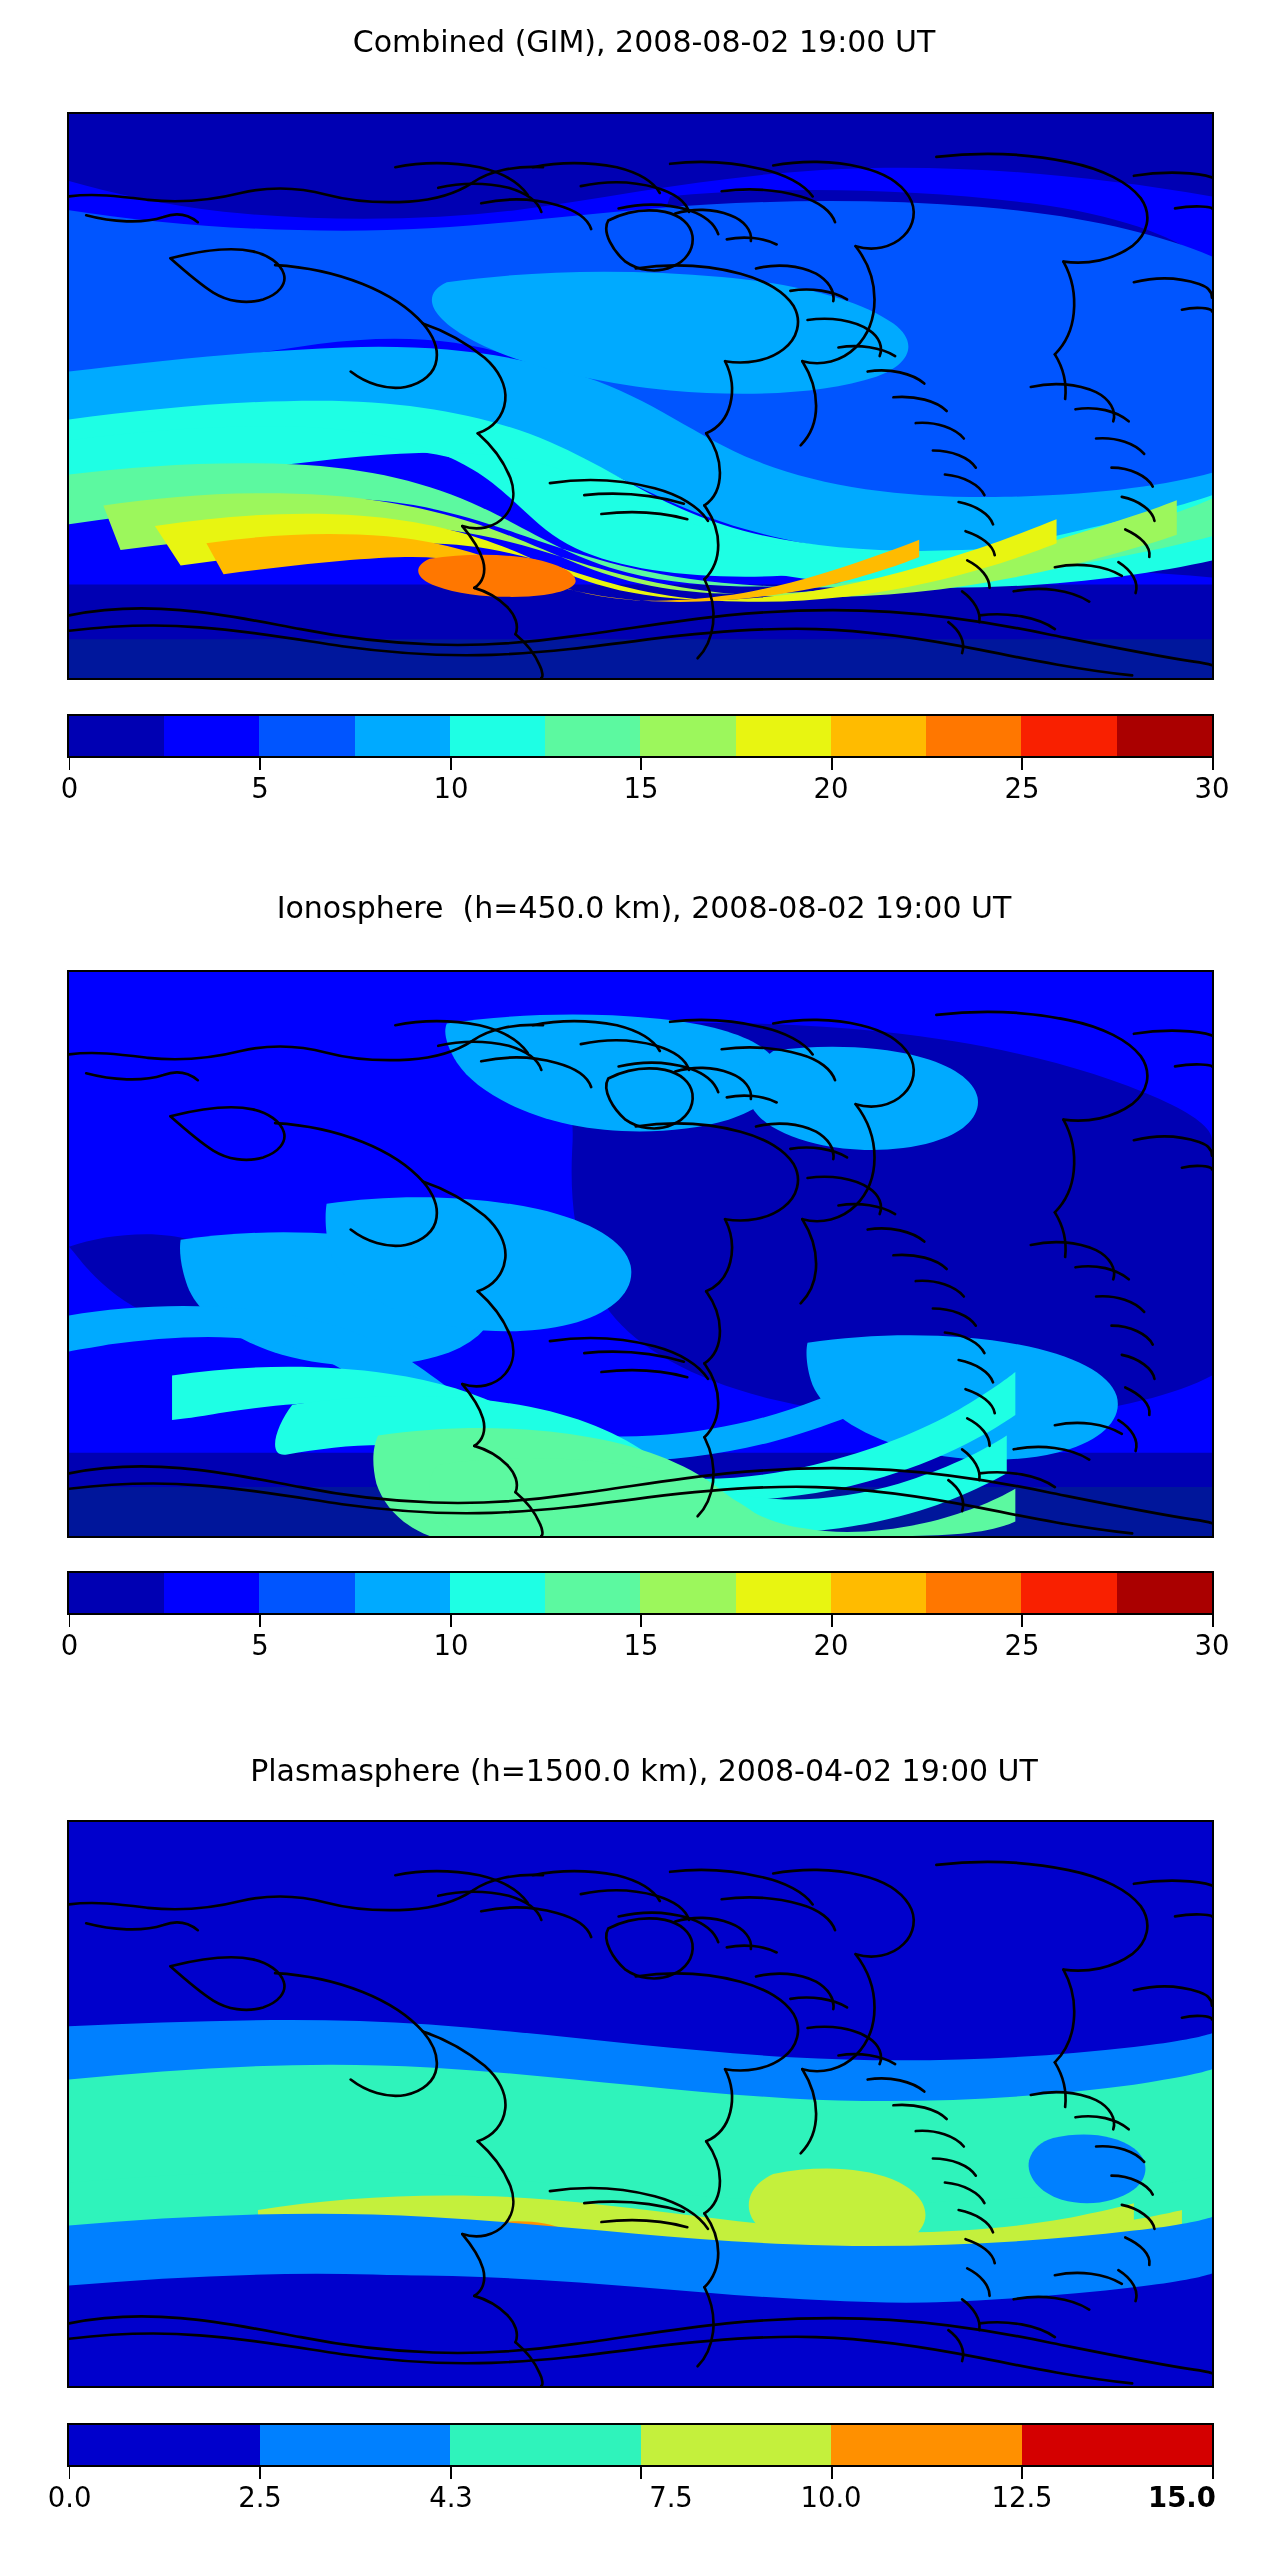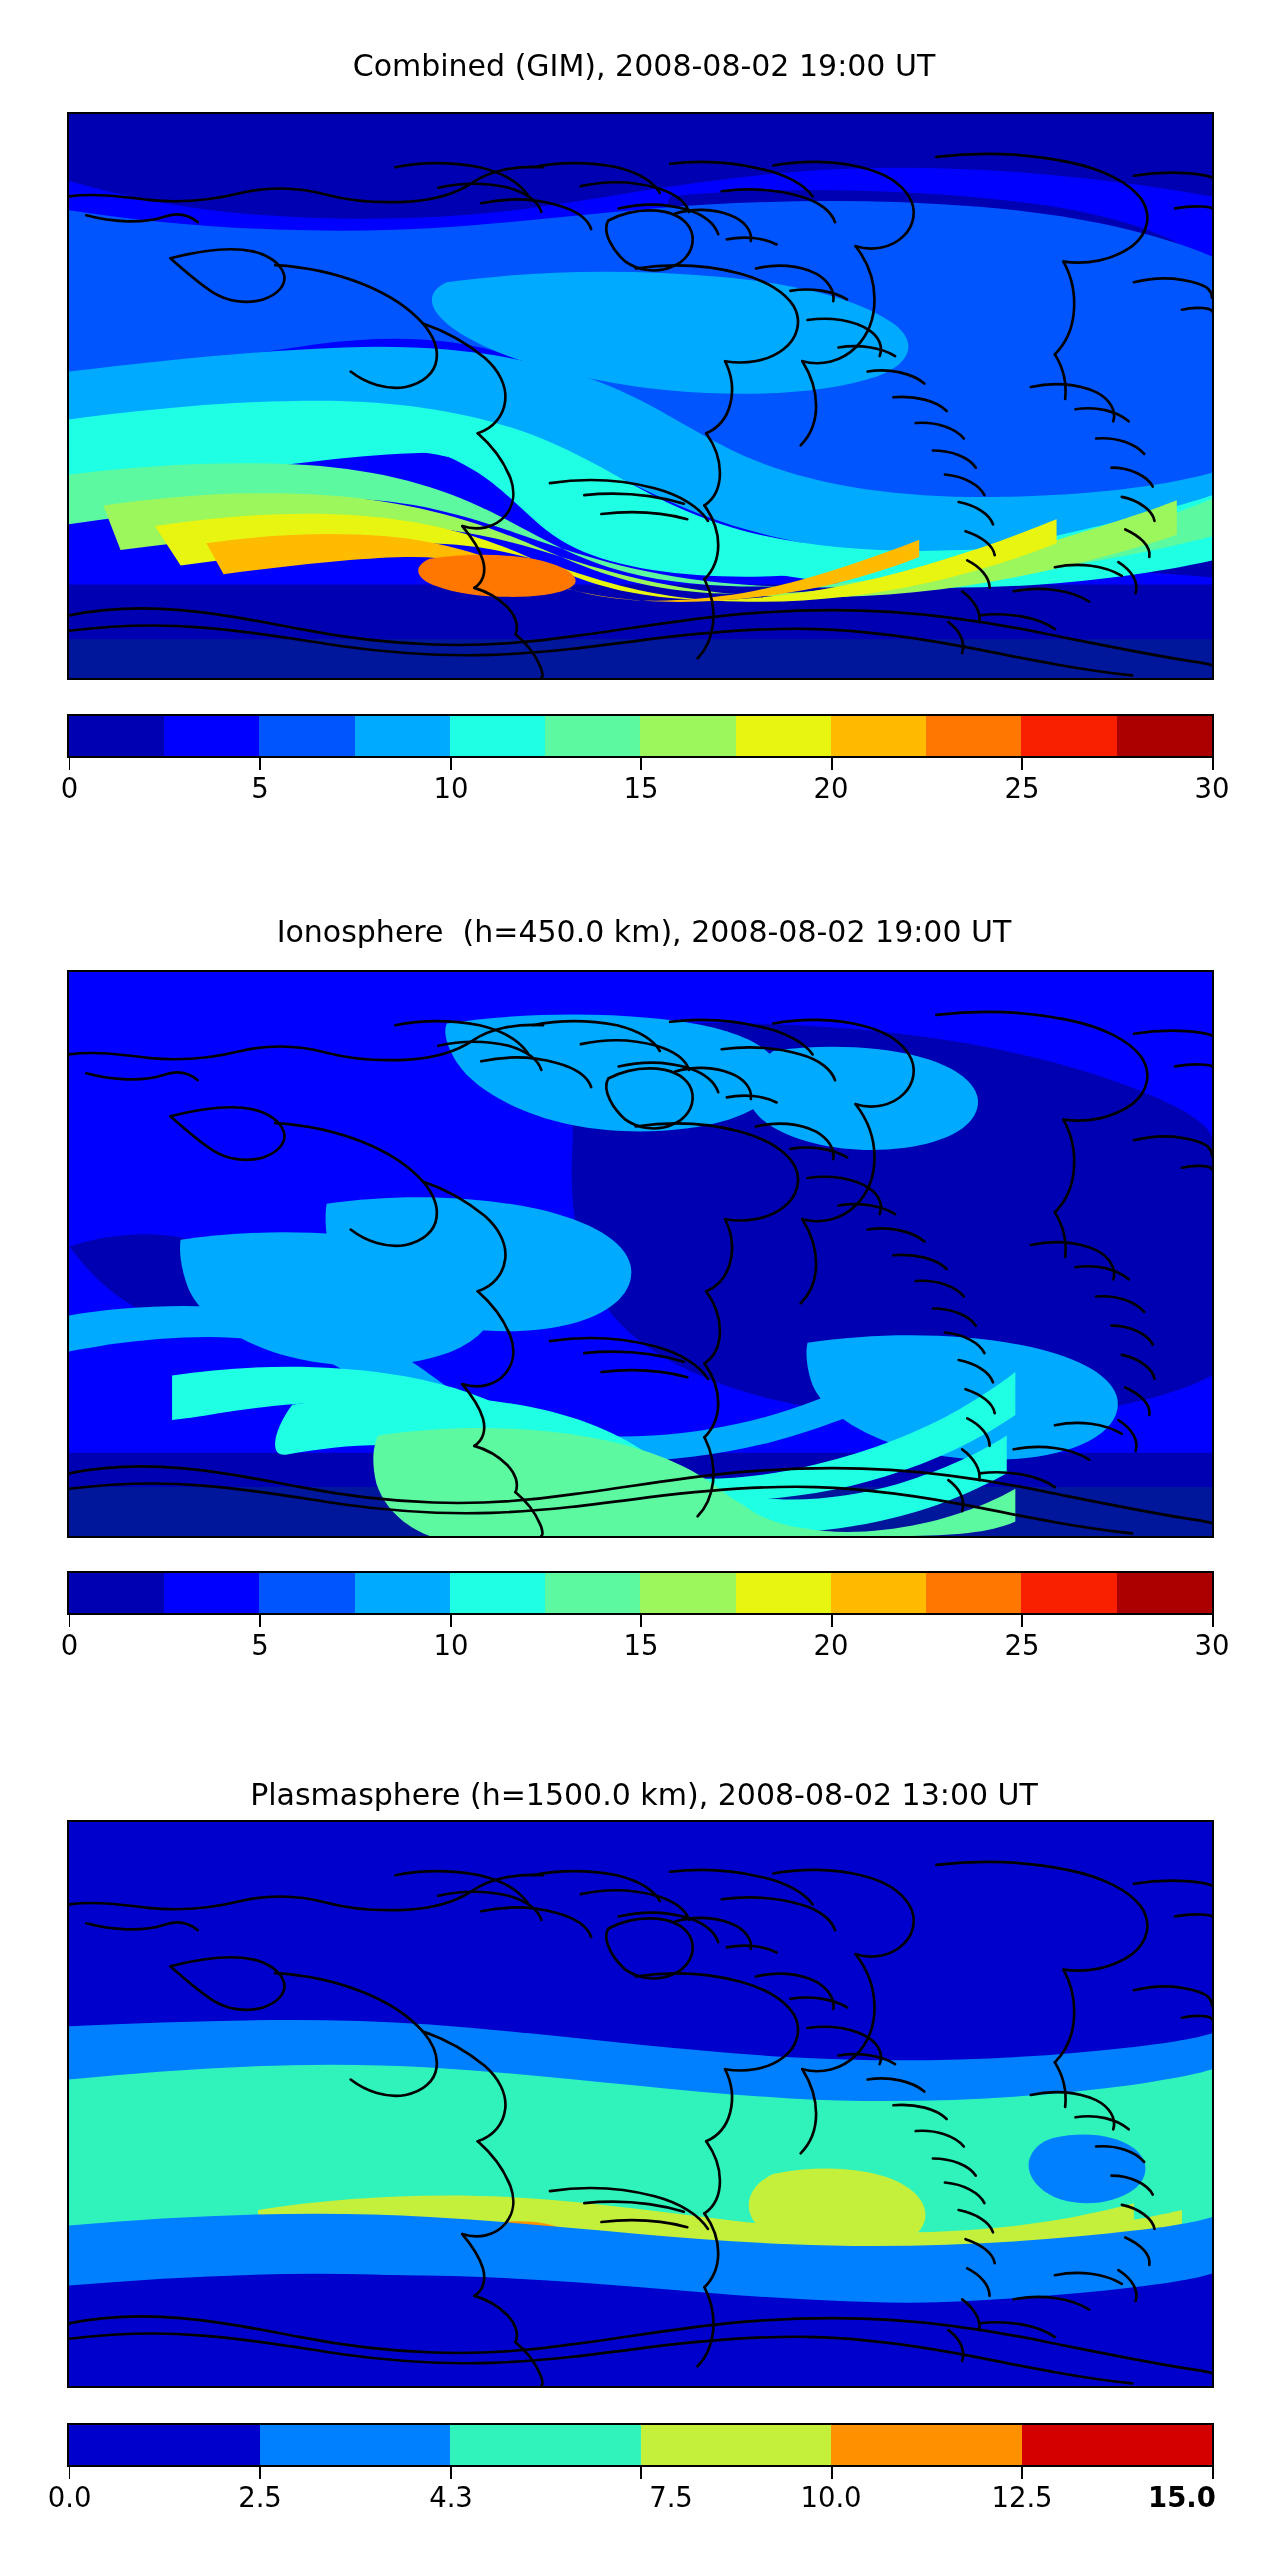--- a/index.html
+++ b/index.html
@@ -1,18 +1,18 @@
 <!DOCTYPE html>
 <html style="font-size:13.7px"><head>
 <meta charset="utf-8">
 <style>
   html,body{margin:0;padding:0;background:#ffffff;}
   body{width:1288px;height:2576px;font-family:"DejaVu Sans",sans-serif;overflow:hidden;}
   .page{position:relative;width:1288px;height:2576px;background:#ffffff;}
-  .panel{position:absolute;left:0;width:1048px;margin-top:24px;}
+  .panel{position:absolute;left:0;width:1048px;}
   .panel-title{
     width:1288px;text-align:center;font-size:30px;color:#000000;
     font-family:"DejaVu Sans",sans-serif;font-weight:400;letter-spacing:0px;
     white-space:pre;
   }
   .map-wrap{position:absolute;left:67px;width:1143px;}
   .map-frame{position:relative;width:1143px;height:564px;
              border:2.6px solid #000000;box-sizing:content-box;background:#0000cd;}
   .map-frame svg{display:block;width:1143px;height:564px;}
   .cbar-wrap{position:absolute;left:67px;width:1143px;}
@@ -308,21 +308,21 @@
         <div class="tick" style="left: 764px;"></div>
         <div class="ticklabel" style="left: 764px;">20</div>
         <div class="tick" style="left: 954px;"></div>
         <div class="ticklabel" style="left: 955px;">25</div>
         <div class="tick" style="left: 1145px;"></div>
         <div class="ticklabel" style="left: 1145px;">30</div>
       </div>
   </div>
 
   <div class="panel" style="top:1753px;">
-    <div class="panel-title">Plasmasphere (h=1500.0 km), 2008-08-02 13:00 UT</div>
+    <div class="panel-title">Plasmasphere (h=1500.0 km), 2008-04-02 19:00 UT</div>
   </div>
 
   <div class="map-wrap" style="top:1820px;">
     <div class="map-frame">
       <svg viewBox="0 0 1331 657" preserveAspectRatio="none">
         <defs>
           <clipPath id="clipC">
               <rect x="0" y="0" width="1331" height="657"></rect>
             </clipPath>
         </defs>

